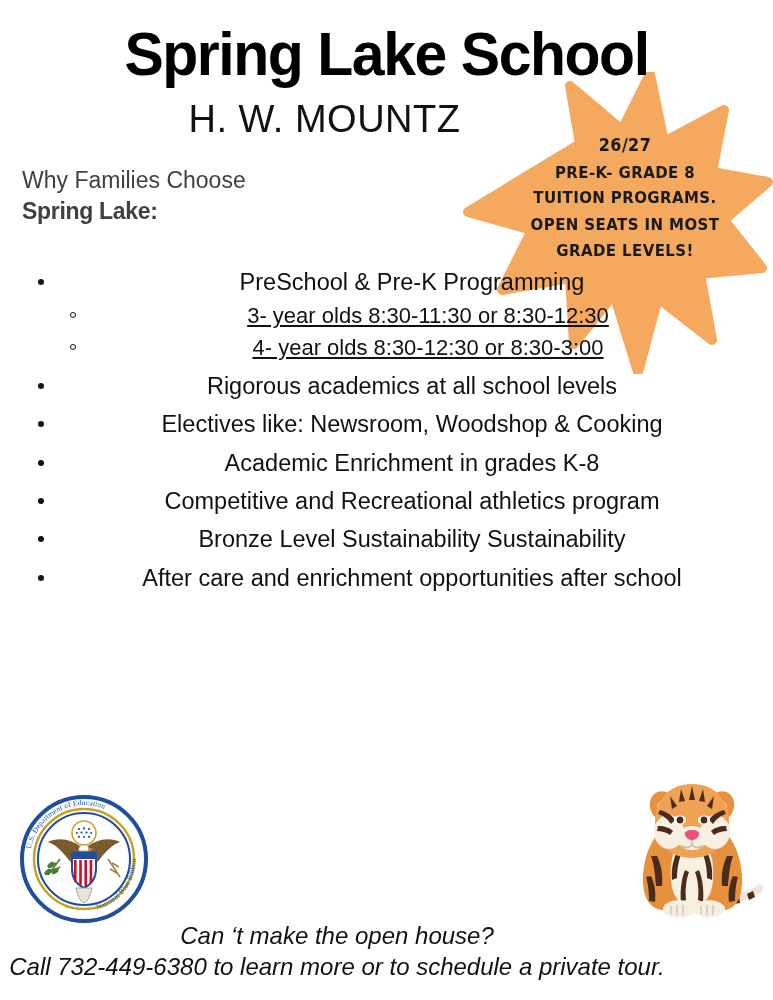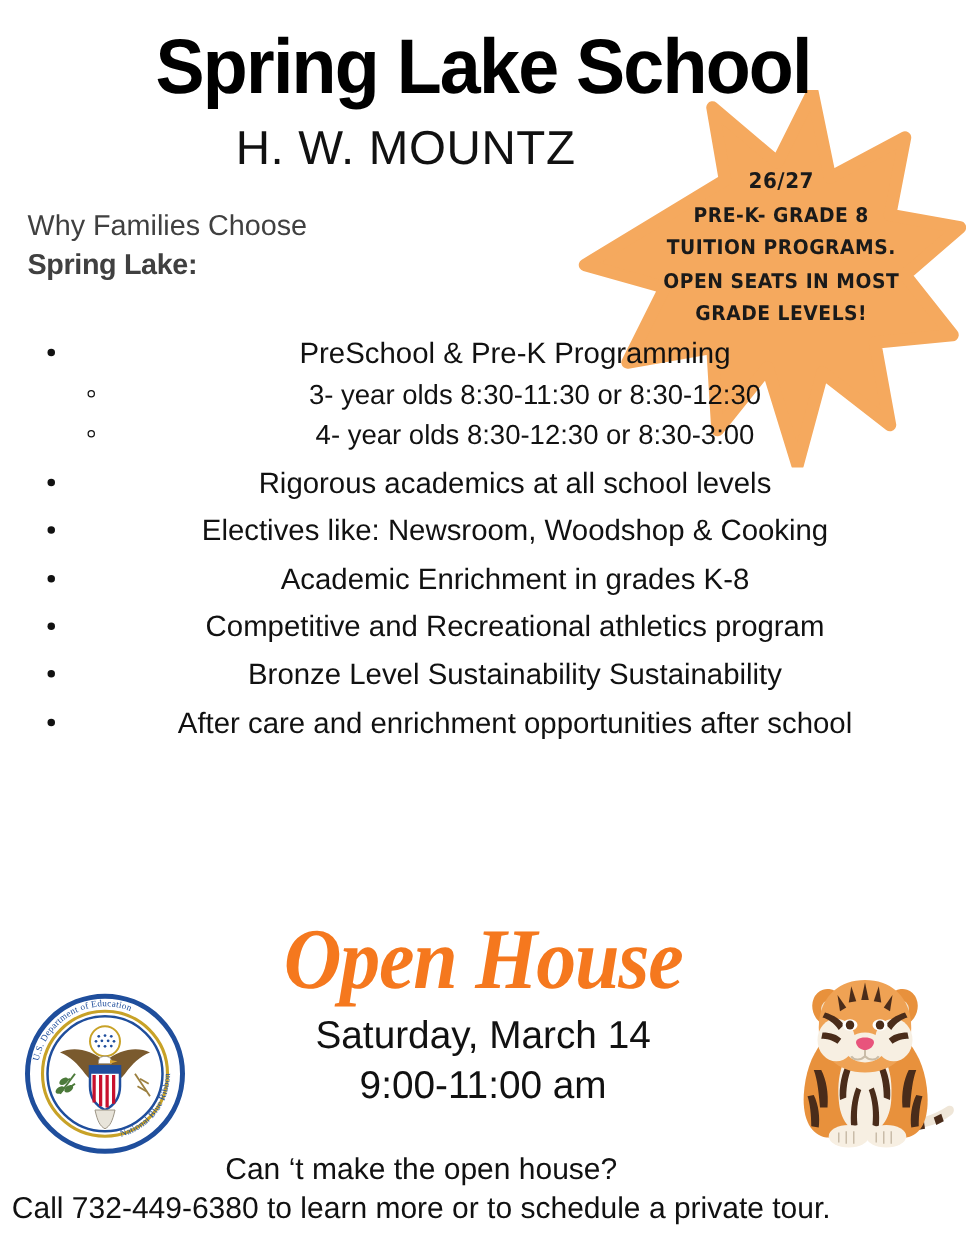--- a/index.html
+++ b/index.html
@@ -131,20 +131,21 @@
     list-style: none;
     margin: 2px 0 0 0;
     padding: 0;
   }
   ul.lvl2 > li.subfeat {
     position: relative;
     padding-left: 32px;
     font-size: 22px;
     line-height: 1.44;
     color: #111111;
+    text-decoration: underline;
   }
   ul.lvl2 > li.subfeat::before {
     content: "";
     position: absolute;
     left: 10px;
     top: 12px;
     width: 6px;
     height: 6px;
     border-radius: 50%;
     border: 1.5px solid #111111;
@@ -184,20 +185,21 @@
   }
 
   
   .footer {
     position: absolute;
     left: 0;
     top: 920px;
     width: 674px;
     text-align: center;
     z-index: 5;
+    font-style: italic;
   }
   .footer-line1 {
     font-size: 24px;
     line-height: 1.3;
     color: #111111;
   }
   .footer-line2 {
     font-size: 24px;
     line-height: 1.3;
     color: #111111;
@@ -298,25 +300,20 @@
       </li>
       <li class="feat">
         <span>Bronze Level Sustainability Sustainability</span>
       </li>
       <li class="feat">
         <span>After care and enrichment opportunities after school</span>
       </li>
     </ul>
   </div>
 
-  <div class="open-house">
-    <div class="open-house-title">Open House</div>
-    <div class="open-house-date">Saturday, March 14</div>
-    <div class="open-house-time">9:00-11:00 am</div>
-  </div>
 
   <div class="seal">
     <svg viewBox="0 0 132 132" xmlns="http://www.w3.org/2000/svg" aria-hidden="true">
       <circle cx="66" cy="66" r="62" fill="#ffffff" stroke="#1F4E9C" stroke-width="4"></circle>
       <circle cx="66" cy="66" r="50" fill="#ffffff" stroke="#C8A227" stroke-width="2.5"></circle>
       <circle cx="66" cy="66" r="46" fill="#ffffff" stroke="#1F4E9C" stroke-width="2"></circle>
 
       <defs>
         <path id="sealTopArc" d="M 66,66 m -54,0 a 54,54 0 0 1 108,0" fill="none"></path>
         <path id="sealBotArc" d="M 66,66 m -52,0 a 52,52 0 0 0 104,0" fill="none"></path>

